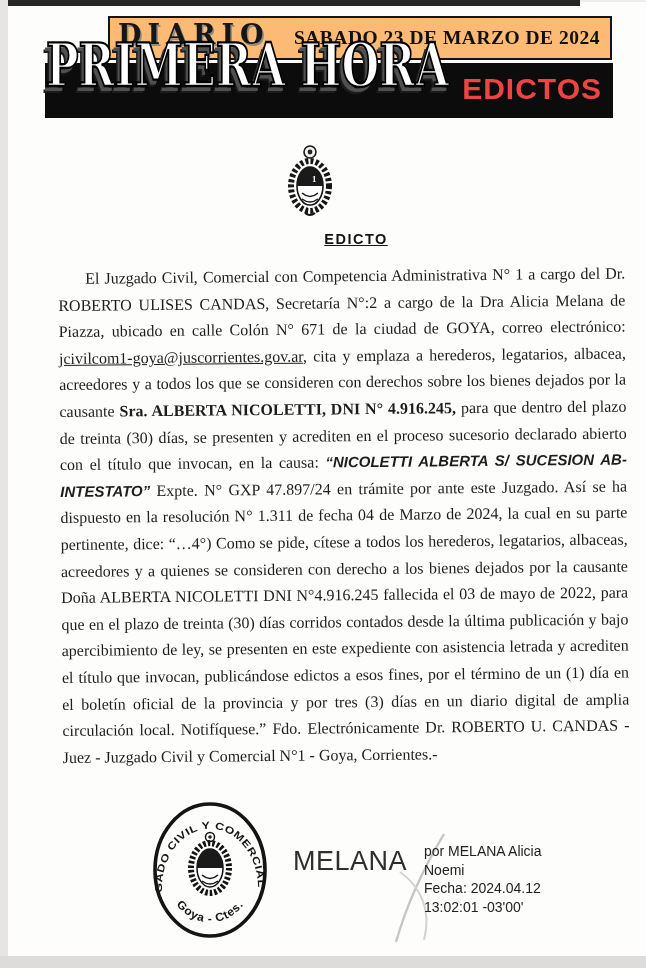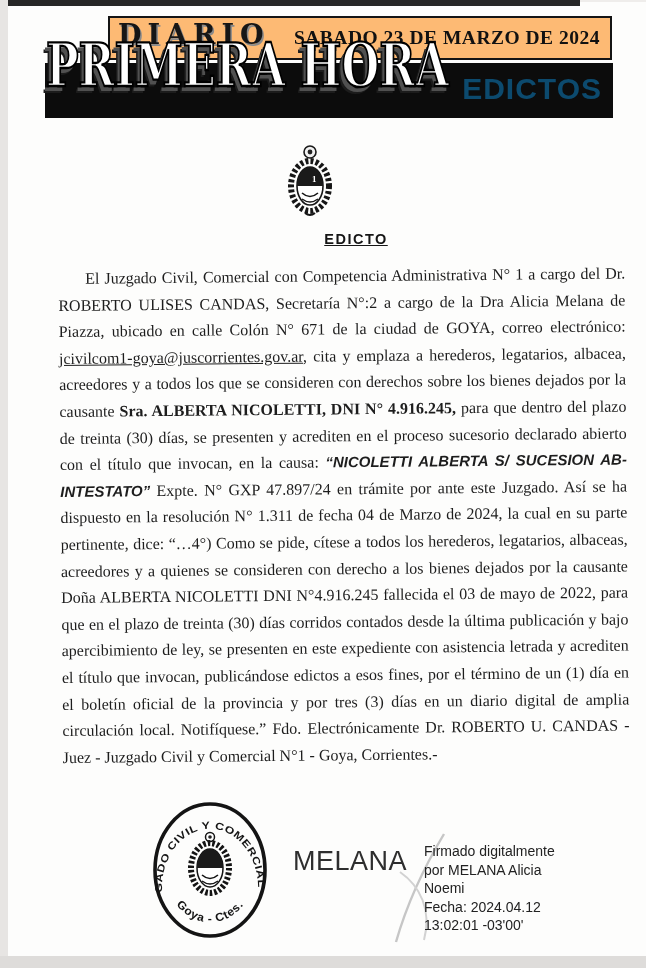--- a/index.html
+++ b/index.html
@@ -12,21 +12,21 @@
 
   
   .top-strip{position:absolute;left:8px;top:0;width:572px;height:6px;background:#262626;}
   .title-box{position:absolute;left:108px;top:16px;width:500px;height:40px;background:#fdba74;
              border:2px solid #141414;}
   .date-banner{position:absolute;right:10px;top:0;height:40px;line-height:40px;
                font-family:"Liberation Serif",serif;font-weight:bold;font-size:19.5px;
                letter-spacing:0.5px;color:#111;}
   .black-band{position:absolute;left:45px;top:63px;width:568px;height:55px;background:#0c0c0c;}
   .section-label{position:absolute;right:44px;top:72px;font-family:"Liberation Sans",sans-serif;
-                 font-weight:bold;font-size:30px;letter-spacing:1px;color:#0c4a6e;z-index:5;}
+                 font-weight:bold;font-size:30px;letter-spacing:1px;color:#ef4444;z-index:5;}
   .diario{position:absolute;left:118px;top:19px;z-index:4;
           font-family:"DejaVu Serif",serif;font-weight:bold;font-size:27px;letter-spacing:6px;
           color:#161616;text-shadow:1.5px 1.5px 0 #8a8a8a;}
   .primera-hora{position:absolute;left:46px;top:30px;z-index:6;white-space:nowrap;
           font-family:"DejaVu Serif",serif;font-weight:bold;font-size:57px;
           transform:scale(0.76,1.04);transform-origin:left top;
           color:#ffffff;-webkit-text-stroke:2.2px #000;
           text-shadow:-4px 5px 0 #505050,-6px 7px 0 #1c1c1c;}
 
   
@@ -114,20 +114,19 @@
   <div class="sig-name">
     <div>MELANA</div>
   </div>
 
   <svg class="flourish" width="70" height="118" viewBox="0 0 70 118">
     <path d="M 58,4 C 40,34 22,70 10,112" fill="none" stroke="#c6c6c6" stroke-width="2.4"></path>
     <path d="M 14,42 C 34,56 46,80 38,110" fill="none" stroke="#d2d2d2" stroke-width="2"></path>
   </svg>
 
   <div class="sig-details">
-    <div>Firmado digitalmente</div>
     <div>por MELANA Alicia</div>
     <div>Noemi</div>
     <div>Fecha: 2024.04.12</div>
     <div>13:02:01 -03'00'</div>
   </div>
 
 </div>
 
 </body></html>

